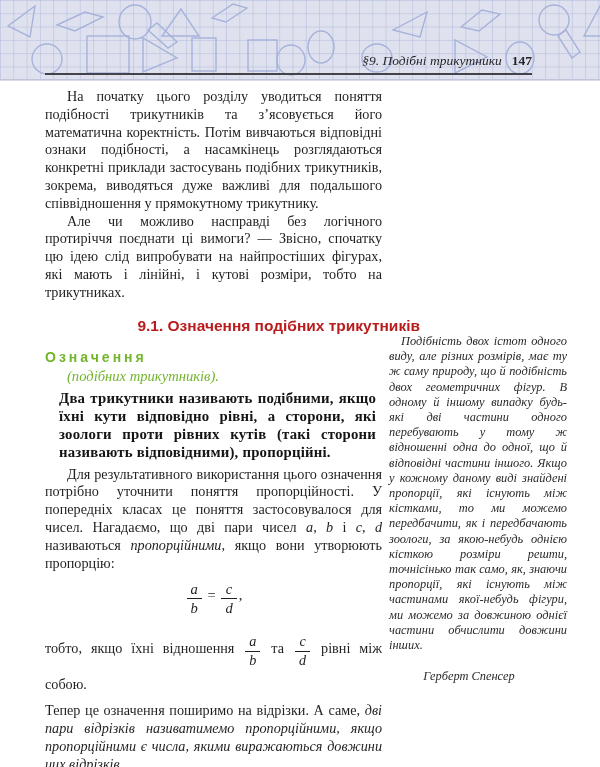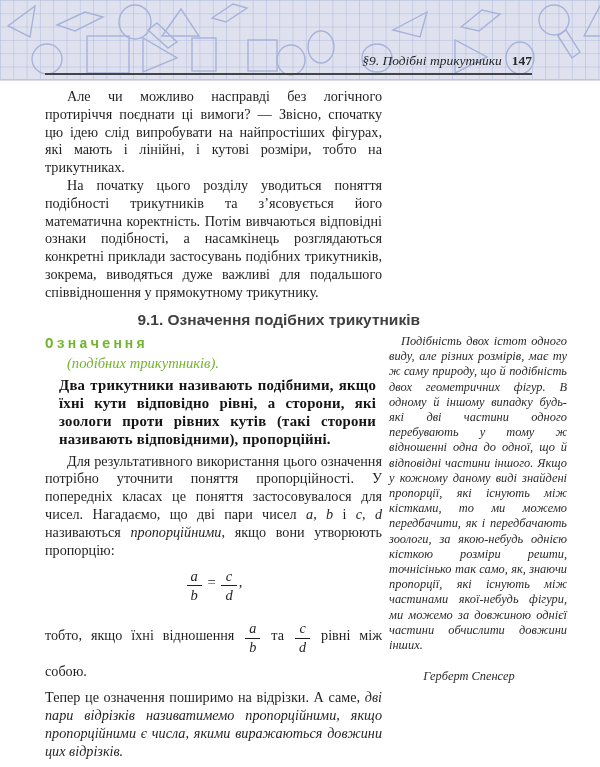--- a/index.html
+++ b/index.html
@@ -36,28 +36,28 @@
   .main-col {
     position:absolute; left:45px; top:88px; width:337px;
     font-size:14.2px; line-height:17.8px; text-align:justify;
   }
   .para { text-indent:22px; }
   .para.noindent { text-indent:0; }
 
   .section-heading {
     font-family:"Liberation Sans", sans-serif;
     font-weight:bold; font-size:15.5px; line-height:20px;
-    color:#404040; text-align:right;
-    margin:8px -38px 5px 0;
+    color:#b91c1c; text-align:right;
+    margin:14px -38px 5px 0;
   }
 
   .def-label {
-    font-family:Liberation Mono, monospace;
+    font-family:Liberation Sans, sans-serif;
     font-weight:bold; font-size:14px; line-height:19px;
-    letter-spacing:3px; color:#72b52c; margin-top:5px;
+    letter-spacing:3px; color:#72b52c; margin-top:12px;
   }
   .def-sublabel {
     font-style:italic; font-size:14.6px; line-height:19px; color:#72b52c;margin-left:22px;
   }
   .def-text {
     font-weight:bold; font-size:14.8px; line-height:18px;
     margin:3px 6px 0 14px; letter-spacing:.2px; color:#141414;
   }
   .spacer-s { height:5px; }
 
@@ -118,22 +118,22 @@
         <polygon points="600,6 584,36 614,36"></polygon>
       </g>
     </svg>
     <div class="header-caption">
       <span class="sec">§9. Подібні трикутники</span><span class="pg">147</span>
     </div>
     <div class="header-rule"></div>
   </div>
 
   <div class="main-col">
+    <p class="para">На початку цього розділу уводиться поняття подібності трикутників та з’ясовується його математична коректність. Потім вивчаються відповідні ознаки подібності, а насамкінець розглядаються конкретні приклади застосувань подібних трикутників, зокрема, виводяться дуже важливі для подальшого співвідношення у прямокутному трикутнику.</p>
     <p class="para">Але чи можливо насправді без логічного протиріччя поєднати ці вимоги? —  Звісно, спочатку цю ідею слід випробувати на найпростіших фігурах, які мають і лінійні, і кутові розміри, тобто на трикутниках.</p>
-    <p class="para">На початку цього розділу уводиться поняття подібності трикутників та з’ясовується його математична коректність. Потім вивчаються відповідні ознаки подібності, а насамкінець розглядаються конкретні приклади застосувань подібних трикутників, зокрема, виводяться дуже важливі для подальшого співвідношення у прямокутному трикутнику.</p>
 
     <h2 class="section-heading">9.1. Означення подібних трикутників</h2>
 
 
     <div class="def-label">Означення</div>
     <div class="def-sublabel">(подібних трикутників).</div>
     <p class="def-text">Два трикутники називають подібними, якщо їхні кути відповідно рівні, а сторони, які зоологи проти рівних кутів (такі сторони називають відповідними), пропорційні.</p>
 
     <div class="spacer-s"></div>
 

